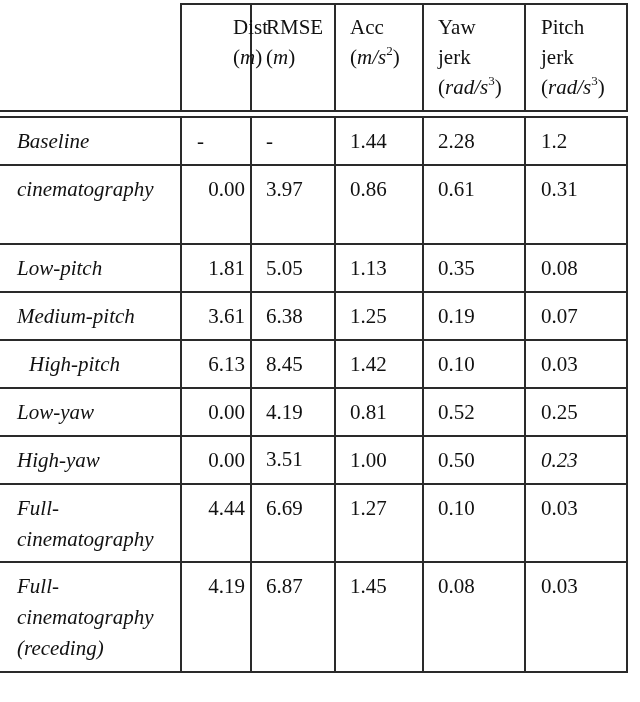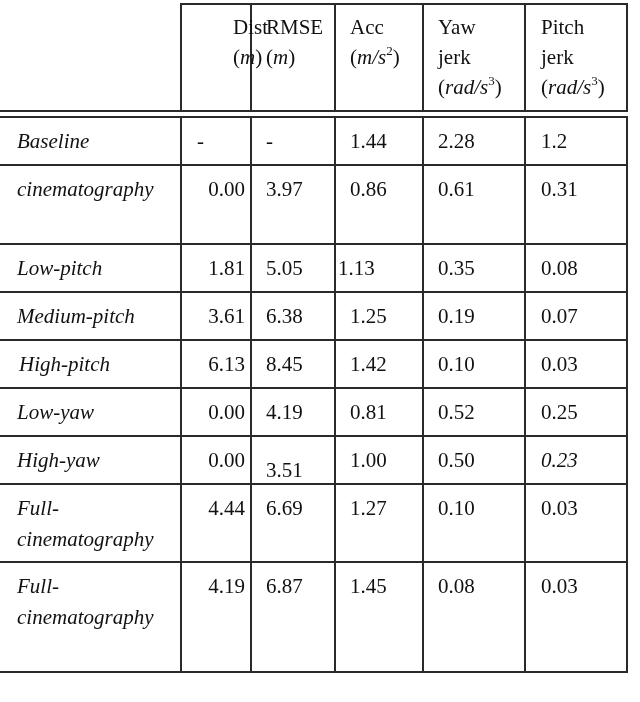--- a/index.html
+++ b/index.html
@@ -82,67 +82,68 @@
       <div class="cell" style="top: 174px; right: 395px;">0.00</div>
       <div class="cell" style="top: 174px; left: 266px;">3.97</div>
       <div class="cell" style="top: 174px; left: 350px;">0.86</div>
       <div class="cell" style="top: 174px; left: 438px;">0.61</div>
       <div class="cell" style="top: 174px; left: 541px;">0.31</div>
       <div class="cell label" style="left: 17px; top: 253px;">
         <div>Low-pitch</div>
       </div>
       <div class="cell" style="top: 253px; right: 395px;">1.81</div>
       <div class="cell" style="top: 253px; left: 266px;">5.05</div>
-      <div class="cell" style="top: 253px; left: 338px;">1.13</div>
+      <div class="cell" style="top: 253px; left: 350px;">1.13</div>
       <div class="cell" style="top: 253px; left: 438px;">0.35</div>
       <div class="cell" style="top: 253px; left: 541px;">0.08</div>
       <div class="cell label" style="left: 17px; top: 301px;">
         <div>Medium-pitch</div>
       </div>
       <div class="cell" style="top: 301px; right: 395px;">3.61</div>
       <div class="cell" style="top: 301px; left: 266px;">6.38</div>
       <div class="cell" style="top: 301px; left: 350px;">1.25</div>
       <div class="cell" style="top: 301px; left: 438px;">0.19</div>
       <div class="cell" style="top: 301px; left: 541px;">0.07</div>
-      <div class="cell label" style="left: 19px; top: 349px; text-align: right;">
+      <div class="cell label" style="left: 29px; top: 349px; text-align: right;">
         <div>High-pitch</div>
       </div>
       <div class="cell" style="top: 349px; right: 395px;">6.13</div>
       <div class="cell" style="top: 349px; left: 266px;">8.45</div>
       <div class="cell" style="top: 349px; left: 350px;">1.42</div>
       <div class="cell" style="top: 349px; left: 438px;">0.10</div>
       <div class="cell" style="top: 349px; left: 541px;">0.03</div>
       <div class="cell label" style="left: 17px; top: 397px;">
         <div>Low-yaw</div>
       </div>
       <div class="cell" style="top: 397px; right: 395px;">0.00</div>
       <div class="cell" style="top: 397px; left: 266px;">4.19</div>
       <div class="cell" style="top: 397px; left: 350px;">0.81</div>
       <div class="cell" style="top: 397px; left: 438px;">0.52</div>
       <div class="cell" style="top: 397px; left: 541px;">0.25</div>
       <div class="cell label" style="left: 17px; top: 445px;">
         <div>High-yaw</div>
       </div>
       <div class="cell" style="top: 445px; right: 395px;">0.00</div>
-      <div class="cell" style="top: 455px; left: 266px;">3.51</div>
+      <div class="cell" style="top: 444px; left: 266px;">3.51</div>
       <div class="cell" style="top: 445px; left: 350px;">1.00</div>
       <div class="cell" style="top: 445px; left: 438px;">0.50</div>
       <div class="cell" style="top: 445px; left: 541px; font-style: italic;">0.23</div>
       <div class="cell label" style="left: 17px; top: 493px;">
         <div>Full-</div>
         <div>cinematography</div>
       </div>
       <div class="cell" style="top: 493px; right: 395px;">4.44</div>
       <div class="cell" style="top: 493px; left: 266px;">6.69</div>
       <div class="cell" style="top: 493px; left: 350px;">1.27</div>
       <div class="cell" style="top: 493px; left: 438px;">0.10</div>
       <div class="cell" style="top: 493px; left: 541px;">0.03</div>
       <div class="cell label" style="left: 17px; top: 571px;">
         <div>Full-</div>
         <div>cinematography</div>
+        <div>(receding)</div>
       </div>
       <div class="cell" style="top: 571px; right: 395px;">4.19</div>
       <div class="cell" style="top: 571px; left: 266px;">6.87</div>
       <div class="cell" style="top: 571px; left: 350px;">1.45</div>
       <div class="cell" style="top: 571px; left: 438px;">0.08</div>
       <div class="cell" style="top: 571px; left: 541px;">0.03</div>
     </div>
 </div>
 
 </body></html>

